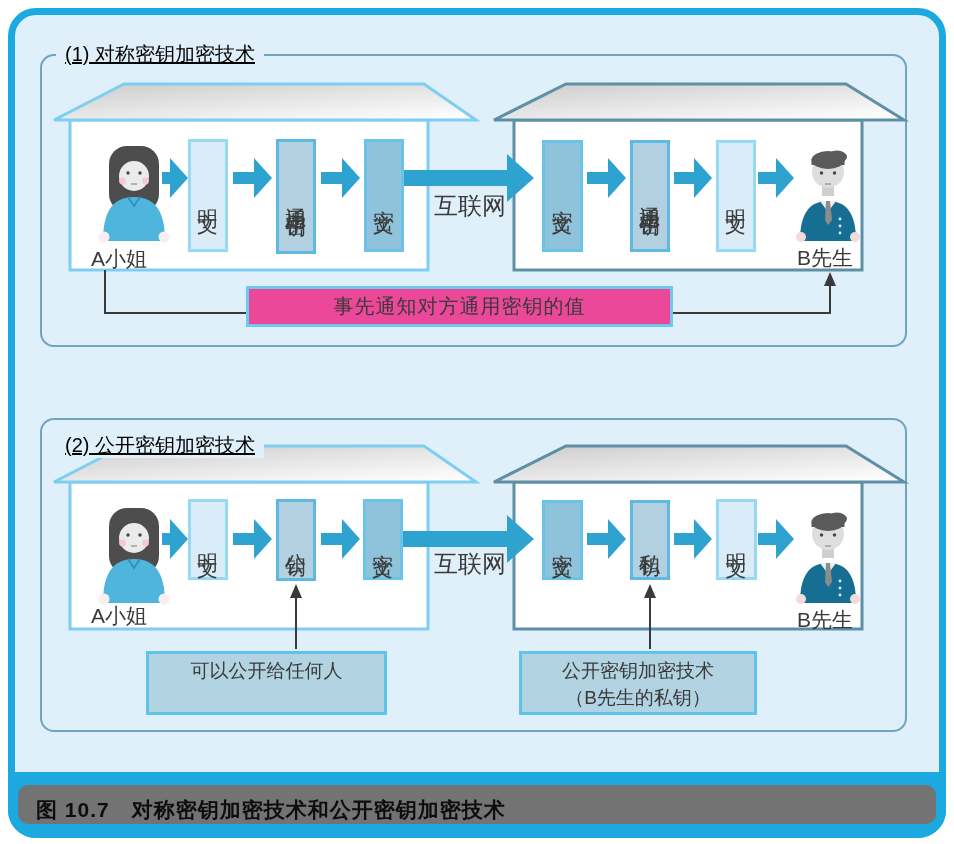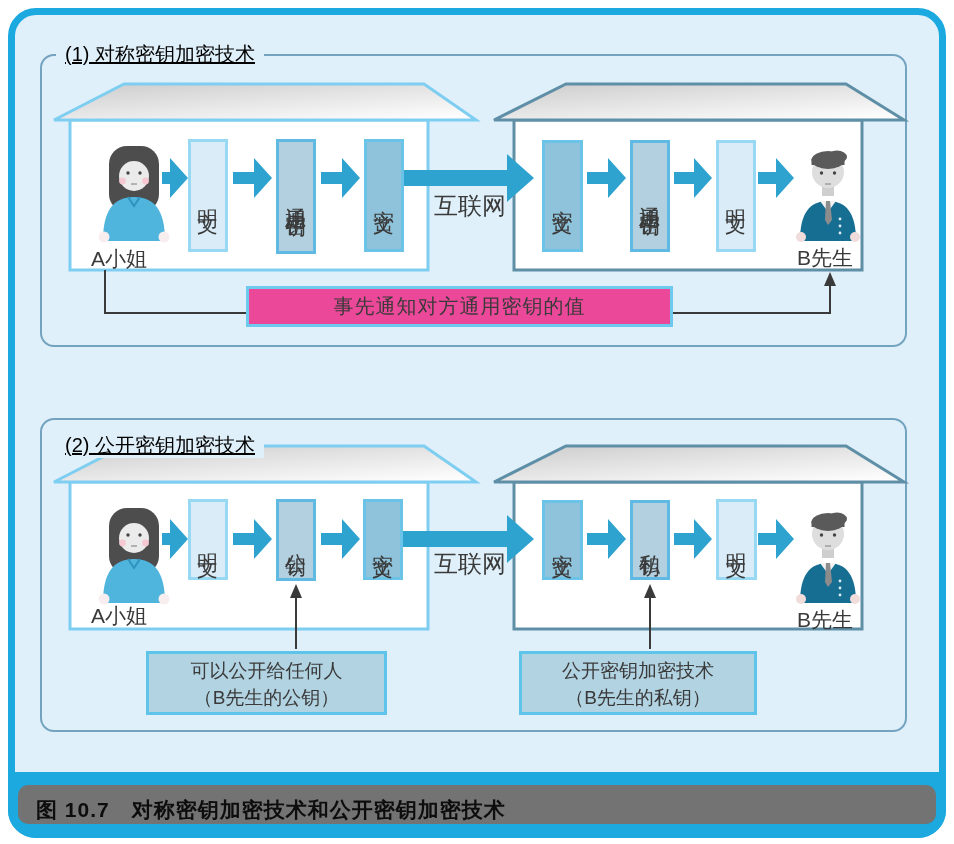--- a/index.html
+++ b/index.html
@@ -205,21 +205,20 @@
   <div class="lbl" style="left:91px;top:602px;">A小姐</div>
   <div class="lbl" style="left:797px;top:606px;">B先生</div>
 
   <div class="inet" style="left:415px;top:190px;">互联网</div>
   <div class="inet" style="left:415px;top:548px;">互联网</div>
 
   <div class="notice">事先通知对方通用密钥的值</div>
 
   <div class="callout co1">
     <div>可以公开给任何人</div>
-    <div>（B先生的公钥）</div>
   </div>
   <div class="callout co2">
     <div>公开密钥加密技术</div>
     <div>（B先生的私钥）</div>
   </div>
 
   <div class="caption-box">
     <span>图 10.7　对称密钥加密技术和公开密钥加密技术</span>
   </div>
 

